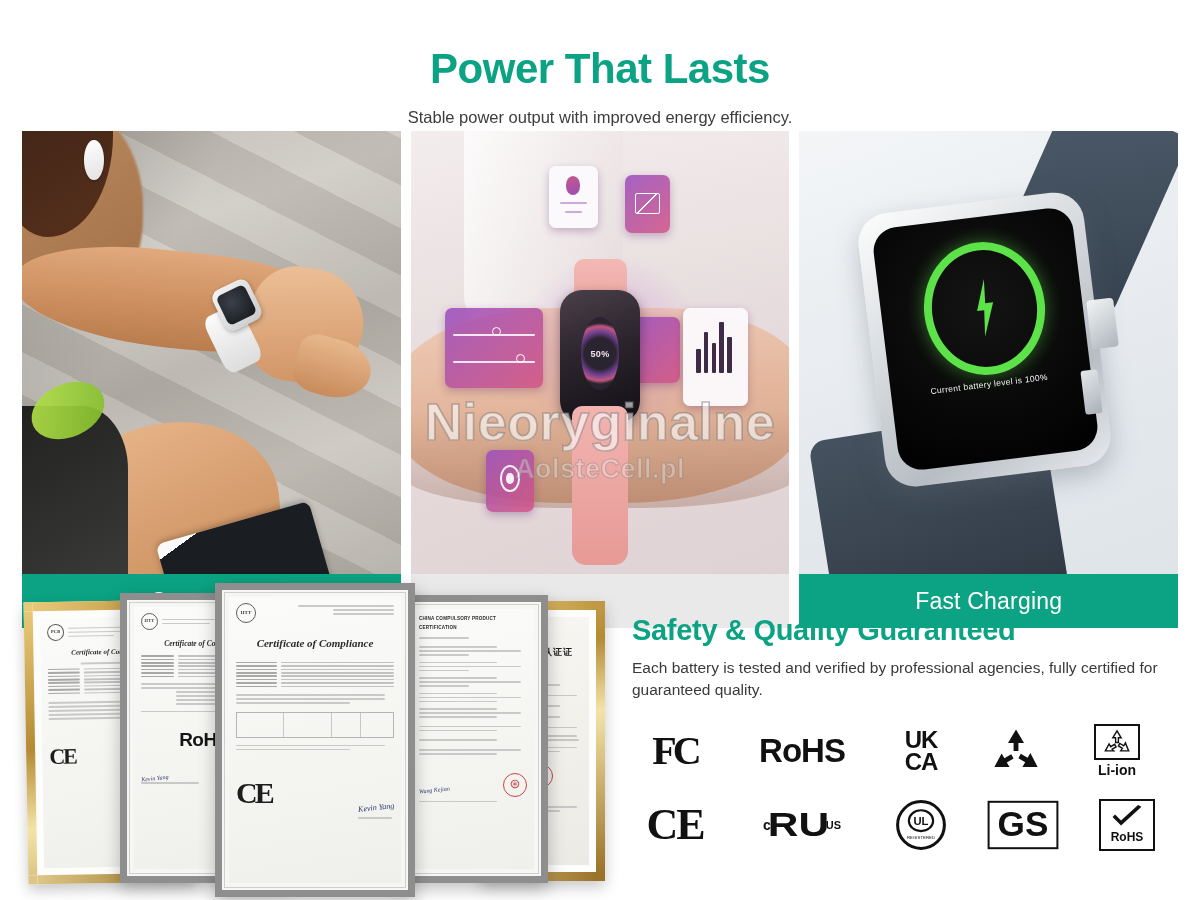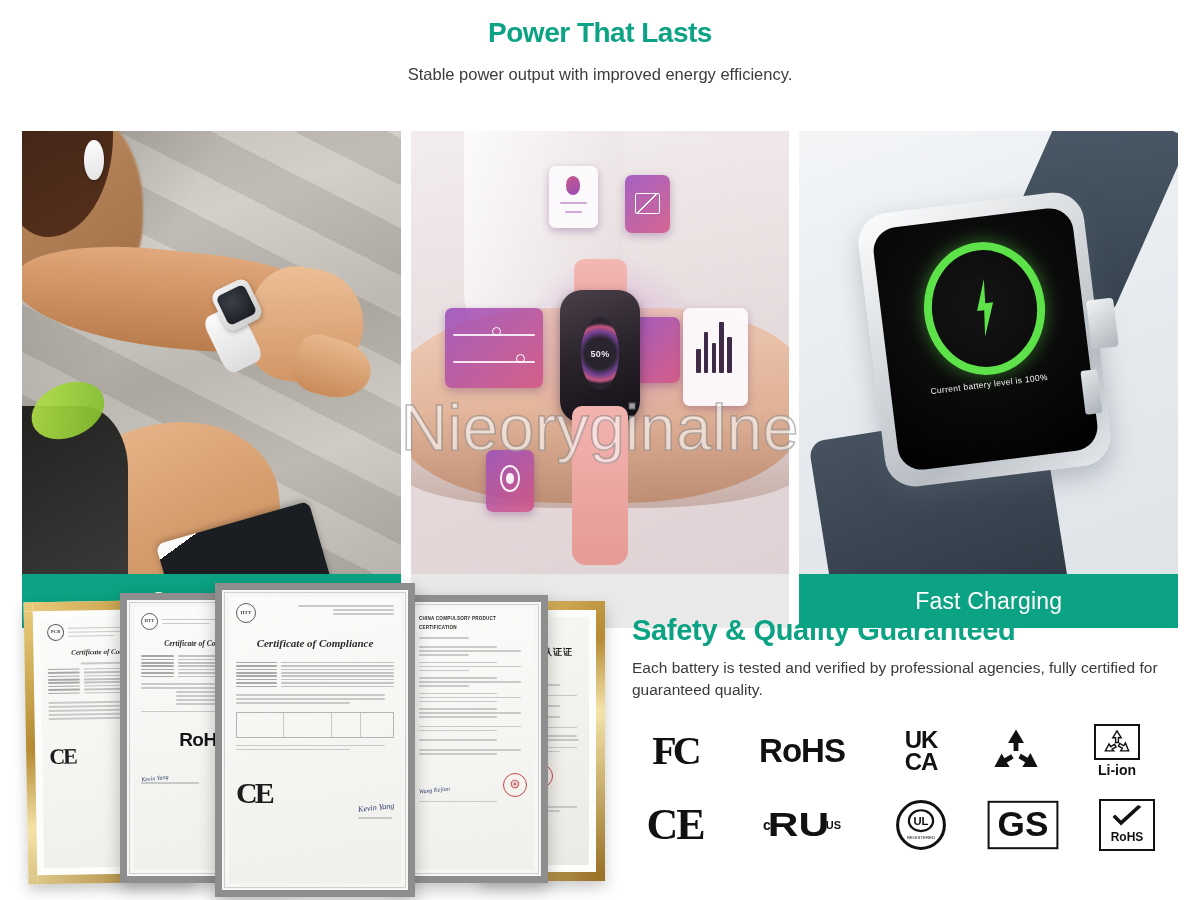--- a/index.html
+++ b/index.html
@@ -7,22 +7,22 @@
     width: 1200px; height: 900px;
     background: #ffffff;
     font-family: "Liberation Sans", sans-serif;
     overflow: hidden;
   }
   .page { position: relative; width: 1200px; height: 900px; background:#fff; }
 
   
   .header { text-align: center; padding-top: 18px; }
   .headline {
-    font-size: 28px; font-weight: 700; letter-spacing: -0.5px;
-    color: #0ba383; line-height: 1.1;
+    font-size: 42px; font-weight: 700; letter-spacing: -0.5px;
+    color: #0ba383; line-height: 1.1; margin-top: 28px;
   }
   .subhead {
     margin-top: 16px; font-size: 16.5px; color: #3c3c3c; font-weight: 400;
   }
 
   
   .cards {
     position: absolute; left: 22px; top: 131px;
     width: 1156px; height: 409px;
     display: flex; gap: 10px;
@@ -172,21 +172,21 @@
   .ph3 .crown{position:absolute;left:76.5%;top:38%;width:7%;height:11%;
     border-radius:4px; transform:rotate(-7deg);
     background:linear-gradient(150deg,#f2f4f5,#aeb5bb);}
   .ph3 .btn{position:absolute;left:75%;top:54%;width:4.5%;height:10%;
     border-radius:3px; transform:rotate(-7deg);
     background:linear-gradient(150deg,#e3e7ea,#aab1b7);}
 
   
   .watermark{position:absolute;left:0;right:0;top:396px;text-align:center;
     pointer-events:none;z-index:5;}
-  .wm-main{font-size:64px;font-weight:400;letter-spacing:.5px;
+  .wm-main{font-size:52px;font-weight:700;letter-spacing:.5px;
     color:rgba(255,255,255,.46);
     -webkit-text-stroke:1.6px rgba(120,120,120,.5);
     text-shadow:0 1px 0 rgba(255,255,255,.25);line-height:1;}
   .wm-sub{margin-top:8px;font-size:27px;font-weight:600;letter-spacing:.5px;
     color:rgba(255,255,255,.30);
     -webkit-text-stroke:1.1px rgba(125,125,125,.42);line-height:1;}
 
   
   .lower{position:absolute;left:0;top:585px;width:1200px;height:315px;display:flex;}
   .certs{position:relative;width:620px;height:315px;}
@@ -350,20 +350,21 @@
           <div class="crown"></div>
           <div class="btn"></div>
         </div>
       </div>
       <div class="card-label">Fast Charging</div>
     </div>
   </div>
 
   <div class="watermark">
     <div class="wm-main">Nieoryginalne</div>
+    <div class="wm-sub">AolsteCell.pl</div>
   </div>
 
   <div class="lower">
 
     <div class="certs">
 
       <div class="cert frame-gold c1">
         <div class="inner">
           <div style="display:flex;gap:4px;align-items:center;">
             <div class="logo-circle">PCB</div>

